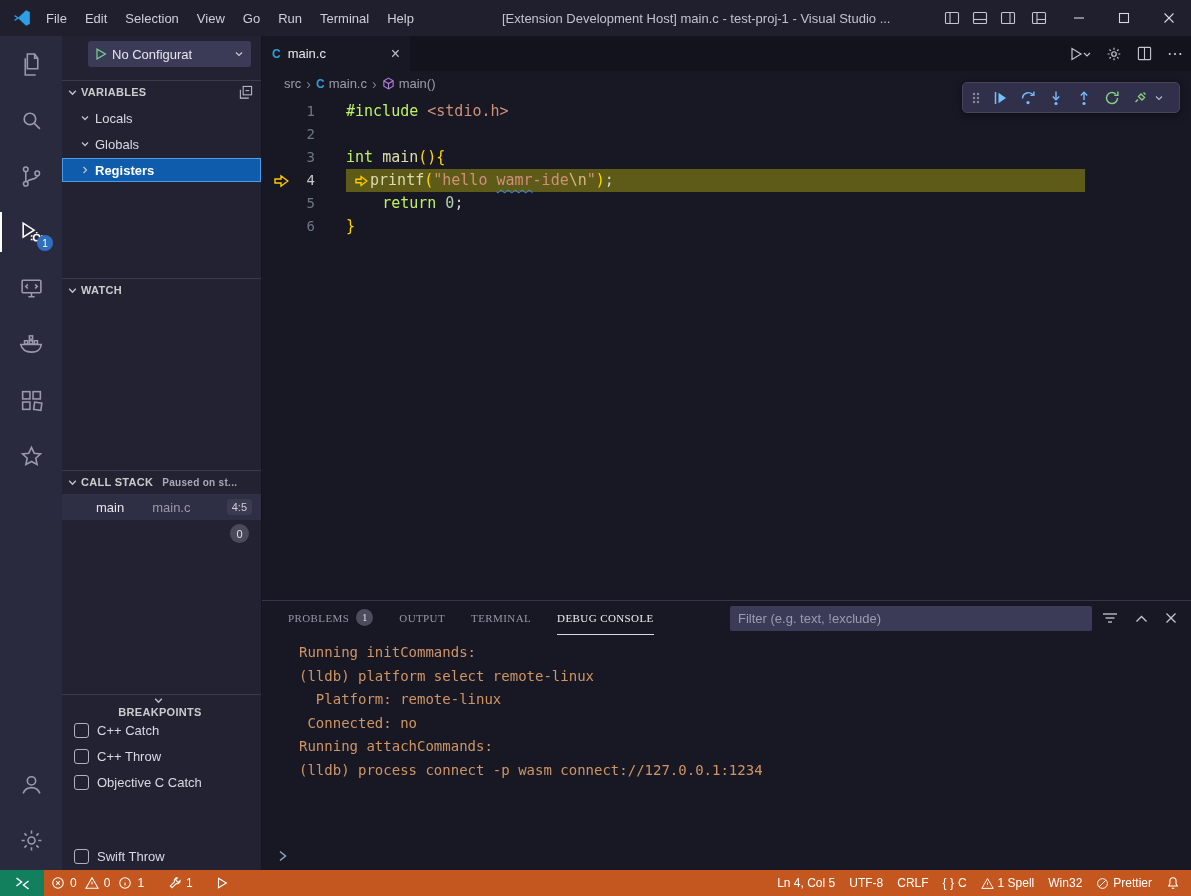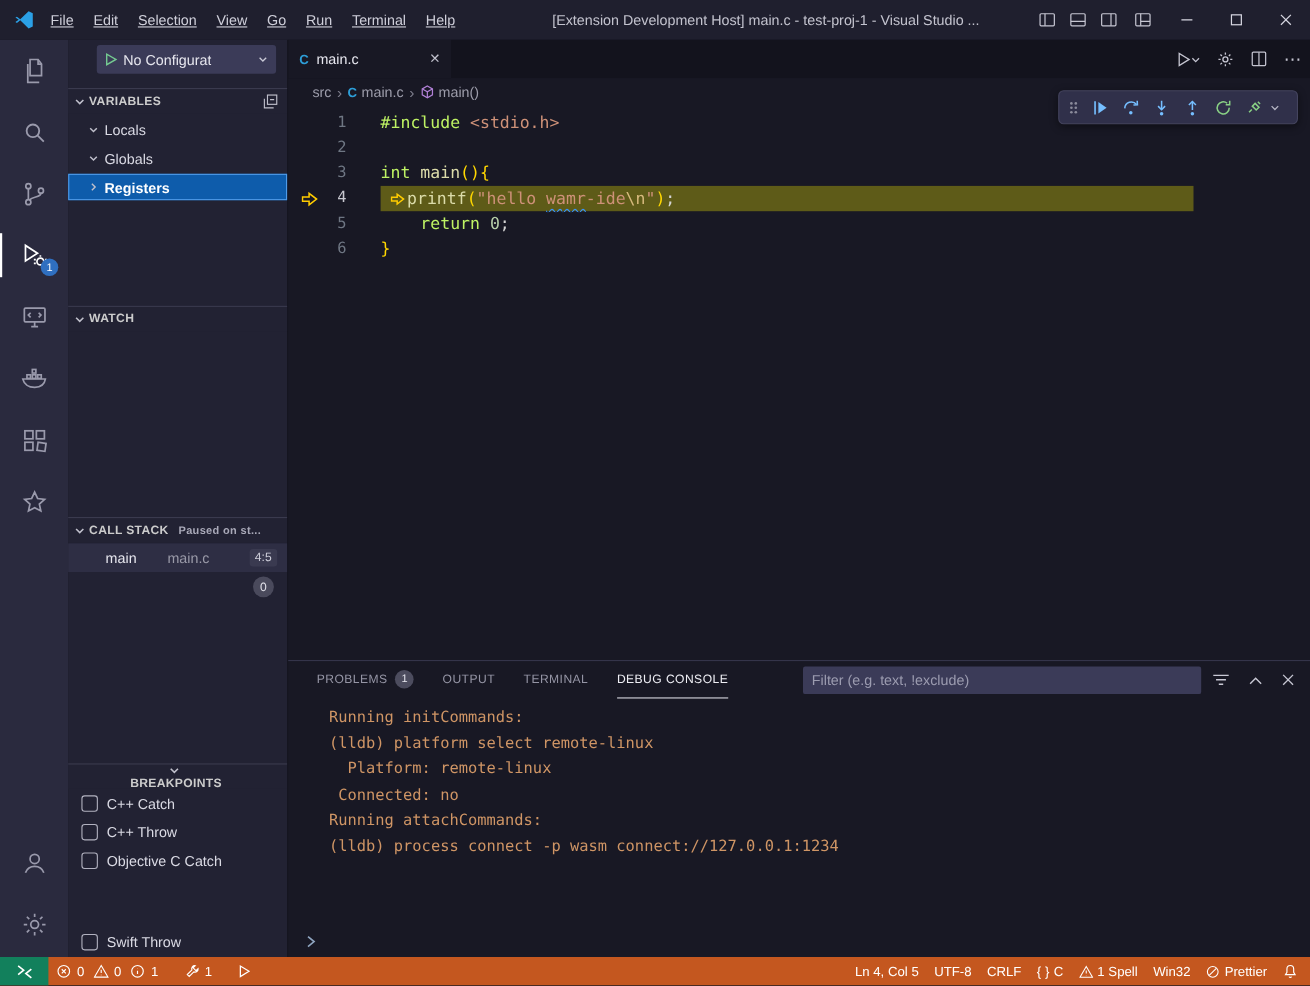--- a/index.html
+++ b/index.html
@@ -5,21 +5,21 @@
   * { margin:0; padding:0; box-sizing:border-box; }
   html,body { width:1191px; height:896px; overflow:hidden; background:#181824;
               font-family:"Liberation Sans", sans-serif; }
   svg { display:block; }
   .window { position:relative; width:1191px; height:896px; user-select:none; }
 
   
   .titlebar { position:absolute; top:0; left:0; right:0; height:36px; background:#1f1f2e;
               display:flex; align-items:center; color:#cfcfda; font-size:13px; z-index:30; }
   .logo { margin:0 6px 0 13px; }
-  .menu-item { padding:3px 9px; height:100%; display:flex; align-items:center; cursor:default;text-decoration:underline; }
+  .menu-item { padding:3px 9px; height:100%; display:flex; align-items:center; cursor:default; }
   .window-title { position:absolute; left:502px; top:0; height:36px; display:flex; align-items:center;
                   color:#c3c3ce; white-space:nowrap; }
   .titlebar-controls { margin-left:auto; display:flex; align-items:center; height:100%; }
   .layout-btn { width:28px; height:100%; display:flex; align-items:center; justify-content:center; color:#c6c6d2; }
   .layout-btn.custom { width:34px; }
   .win-btn { width:45px; height:100%; display:flex; align-items:center; justify-content:center; color:#d8d8e2; }
 
   
   .main { position:absolute; top:36px; bottom:26px; left:0; right:0; }
 
@@ -88,21 +88,21 @@
 
   .debug-toolbar { position:absolute; left:700px; top:46px; width:218px; height:31px; background:#30304a;
                    border:1px solid #44445e; border-radius:5px; box-shadow:0 2px 8px rgba(0,0,0,.45);
                    display:flex; align-items:center; padding:0 4px; gap:1px; z-index:10; }
   .dt-btn { width:27px; height:26px; display:flex; align-items:center; justify-content:center; border-radius:4px; }
   .dt-grip { width:18px; display:flex; align-items:center; justify-content:center; color:#8b8b9c; }
   .dt-chev { width:14px; color:#b5b5c4; display:flex; align-items:center; }
 
   
   .panel { position:absolute; left:0; right:0; bottom:0; height:270px; background:#181824; border-top:1px solid #34344a; }
-  .panel-tabs { position:absolute; top:0; left:0; height:34px; display:flex; align-items:stretch; padding-left:26px; }
+  .panel-tabs { position:absolute; top:0; left:0; height:34px; display:flex; align-items:stretch; padding-left:26px;font-family:Liberation Serif, serif; }
   .panel-tab { margin-right:26px; font-size:11px; letter-spacing:.4px; color:#9595a5; display:flex;
                align-items:center; gap:7px; border-bottom:1px solid transparent; }
   .panel-tab.active { color:#eeeef4; border-bottom-color:#d8d8e0; }
   .problems-badge { width:17px; height:17px; border-radius:50%; background:#4c4c5e; color:#e8e8f0;
                     font-size:10px; display:flex; align-items:center; justify-content:center; letter-spacing:0; }
   .panel-filter { position:absolute; left:468px; top:5px; width:362px; height:25px; background:#3b3b58;
                   border:none; border-radius:2px; color:#d8d8e2; font-size:13px; padding:0 8px;
                   font-family:"Liberation Sans", sans-serif; }
   .panel-filter::placeholder { color:#9c9cb0; }
   .panel-icons { position:absolute; right:14px; top:0; height:34px; display:flex; align-items:center; gap:17px; color:#c8c8d4; }

